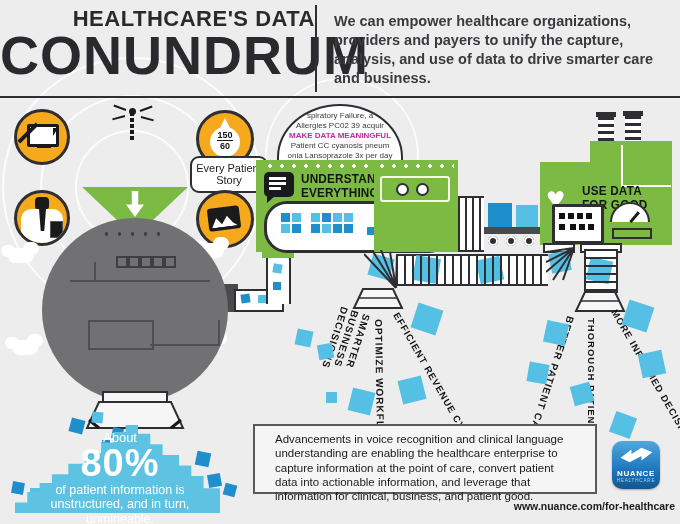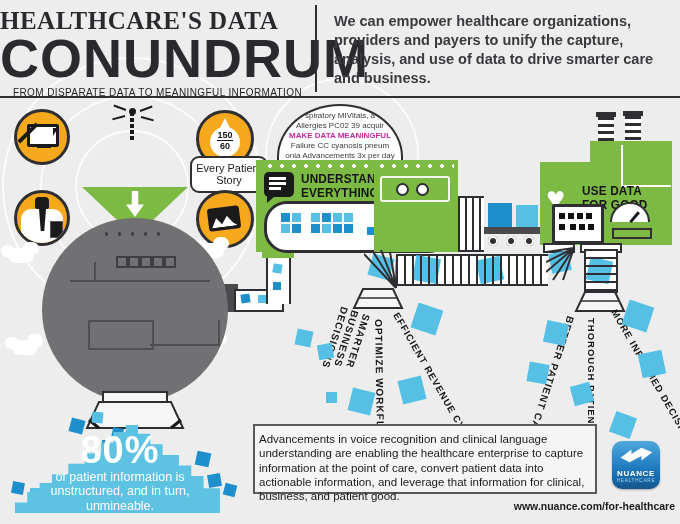--- a/index.html
+++ b/index.html
@@ -2,21 +2,21 @@
 <html><head>
 <meta charset="utf-8">
 <style>
   html,body{margin:0;padding:0;background:#d8d8d8;}
   #stage{position:relative;width:680px;height:524px;background:#EDEDEE;overflow:hidden;
          font-family:"Liberation Sans",sans-serif;color:#2A2A2E;}
   .abs{position:absolute;}
   
   .ring{position:absolute;border:2px solid rgba(255,255,255,.8);border-radius:50%;}
   
-  .hdr-title1{font-size:25px;font-weight:700;letter-spacing:.5px;text-align:left;line-height:1;font-family:Liberation Serif, serif;}
+  .hdr-title1{font-size:22px;font-weight:700;letter-spacing:.5px;text-align:right;line-height:1;}
   .hdr-title2{font-size:54px;font-weight:700;letter-spacing:1px;text-align:center;line-height:.95;}
   .hdr-sub{font-size:10px;font-weight:400;letter-spacing:.4px;text-align:center;margin-top:3px;color:#1F1F23;}
   .hdr-intro{font-size:14.5px;line-height:1.32;color:#3A3A3E;}
   .vline{position:absolute;width:2px;background:#2F2F33;}
   .hline{position:absolute;height:2px;background:#2F2F33;}
   
   .ocirc{position:absolute;border-radius:50%;background:#F6A91C;border:3px solid #2F2F33;overflow:hidden;}
   .pill{position:absolute;background:#fff;border:2px solid #2F2F33;border-radius:9px;font-size:11px;
         line-height:1.12;text-align:center;padding:4px 2px;color:#1D1D20;}
   
@@ -41,21 +41,21 @@
   .spray{position:absolute;font-weight:700;font-size:10px;letter-spacing:1px;color:#141414;transform-origin:0 0;white-space:nowrap;line-height:1.15;}
   
   #mound{position:absolute;left:15px;top:425px;width:205px;height:88px;background:#5EC3E3;
     clip-path:polygon(0% 100%,0% 88%,6% 88%,6% 76%,12% 76%,12% 66%,18% 66%,18% 56%,26% 56%,26% 44%,34% 44%,34% 32%,42% 32%,42% 20%,48% 20%,48% 8%,54% 8%,54% 0%,60% 0%,60% 10%,66% 10%,66% 22%,72% 22%,72% 34%,80% 34%,80% 46%,86% 46%,86% 58%,92% 58%,92% 72%,100% 72%,100% 100%);}
   .mound-txt{position:absolute;left:32px;top:431px;width:176px;text-align:center;color:#fff;}
   .mound-about{font-size:13px;font-weight:400;line-height:1;}
   .mound-pct{font-size:38px;font-weight:700;line-height:1;letter-spacing:1px;}
   .mound-desc{font-size:12.5px;line-height:1.14;margin:1px auto 0;width:162px;}
   
   #footbox{position:absolute;left:253px;top:424px;width:344px;height:70px;background:#F5F5F5;
-           border:2px solid #58595B;font-size:11.5px;line-height:1.24;color:#1A1A1A;padding:6px 4px;box-sizing:border-box;}
+           border:2px solid #58595B;font-size:11.5px;line-height:1.24;color:#1A1A1A;padding:6px 20px;box-sizing:border-box;}
   #brand{position:absolute;left:612px;top:441px;width:48px;height:48px;border-radius:10px;
          background:linear-gradient(180deg,#4FA8DC 0%,#1B75BC 62%,#14568C 100%);text-align:center;box-shadow:0 1px 2px rgba(0,0,0,.3);}
   .brand-name{color:#fff;font-size:8px;font-weight:700;letter-spacing:.6px;line-height:1;margin-top:1px;}
   .brand-div{color:#9ED6EF;font-size:4.6px;letter-spacing:.8px;line-height:1.4;}
   #url{position:absolute;left:460px;top:500px;width:215px;text-align:right;font-size:10.5px;font-weight:700;color:#1A1A1A;}
   
   .flange{position:absolute;height:6px;background:#fff;border:2px solid #2F2F33;}
   .roller{position:absolute;width:10px;height:10px;border-radius:50%;background:#2F2F33;box-shadow:inset 0 0 0 2px #fff;}
   .steam{position:absolute;width:26px;height:15px;background:#fff;border-radius:10px;}
   .steam:before{content:"";position:absolute;left:-7px;top:-3px;width:14px;height:12px;background:#fff;border-radius:8px;}
@@ -69,21 +69,20 @@
 <div id="stage">
 
   <div class="ring" style="left:75px;top:130px;width:110px;height:110px;"></div>
   <div class="ring" style="left:40px;top:95px;width:180px;height:180px;"></div>
   <div class="ring" style="left:2px;top:57px;width:256px;height:256px;"></div>
   <div class="ring" style="left:265px;top:78px;width:150px;height:150px;"></div>
 
   <div class="abs" style="left:0;top:8px;width:315px;">
     <div class="hdr-title1">HEALTHCARE'S DATA</div>
     <div class="hdr-title2">CONUNDRUM</div>
-    <div class="hdr-sub">FROM DISPARATE DATA TO MEANINGFUL INFORMATION</div>
   </div>
   <div class="vline" style="left:315px;top:5px;height:87px;"></div>
   <div class="abs hdr-intro" style="left:334px;top:12px;width:330px;font-weight:bold;">We can empower healthcare organizations, providers and payers to unify the capture, analysis, and use of data to drive smarter care and business.</div>
   <div class="hline" style="left:0;top:96px;width:680px;"></div>
 
   <div class="ocirc" style="left:14px;top:109px;width:50px;height:50px;">
     <div class="abs" style="left:10px;top:12px;width:26px;height:17px;background:#fff;border:3px solid #1A1A1A;border-radius:2px;"></div>
     <div class="abs" style="left:20px;top:33px;width:14px;height:3px;background:#1A1A1A;"></div>
     <div class="abs" style="left:9px;top:8px;width:4px;height:26px;background:#1A1A1A;transform:rotate(45deg);"></div>
     <div class="abs" style="left:36px;top:16px;width:0;height:0;border-left:5px solid #1A1A1A;border-bottom:8px solid transparent;"></div>
@@ -158,25 +157,25 @@
     <div class="px" style="left:5px;top:3px;width:9px;height:9px;background:#1E8FCB;transform:rotate(-8deg);"></div>
     <div class="px" style="left:22px;top:4px;width:8px;height:8px;background:#55C0E4;"></div>
   </div>
   <div class="abs" style="left:266px;top:256px;width:21px;height:46px;background:#fff;border:2px solid #2F2F33;border-bottom:none;">
     <div class="px" style="left:5px;top:6px;width:9px;height:9px;background:#55C0E4;transform:rotate(10deg);"></div>
     <div class="px" style="left:5px;top:24px;width:8px;height:8px;background:#1E8FCB;"></div>
   </div>
   <div class="abs green" style="left:262px;top:248px;width:32px;height:10px;"></div>
 
   <div id="dome">
-    <div>spiratory MIVitals, a</div>
+    <div>spiratory Failure, a</div>
     <div>Allergies PC02 39 acquir</div>
     <div class="dome-hl">MAKE DATA MEANINGFUL</div>
-    <div>Failure CC cyanosis pneum</div>
-    <div>onia Advancements 3x per day</div>
+    <div>Patient CC cyanosis pneum</div>
+    <div>onia Lansoprazole 3x per day</div>
   </div>
 
   <div class="abs green" style="left:256px;top:160px;width:152px;height:92px;">
     <div class="whitedots" style="left:8px;top:3px;width:138px;height:6px;"></div>
 
     <div class="abs" style="left:8px;top:12px;width:30px;height:25px;background:#1A1A1A;border-radius:5px;">
       <div style="position:absolute;left:5px;top:5px;width:17px;height:2.5px;background:#fff;"></div>
       <div style="position:absolute;left:5px;top:10px;width:17px;height:2.5px;background:#fff;"></div>
       <div style="position:absolute;left:5px;top:15px;width:12px;height:2.5px;background:#fff;"></div>
       <div style="position:absolute;left:3px;bottom:-6px;width:0;height:0;border-top:7px solid #1A1A1A;border-right:8px solid transparent;"></div>
@@ -304,20 +303,21 @@
   <div class="diamond" style="left:70px;top:419px;width:14px;height:14px;background:#1E8FCB;transform:rotate(15deg);"></div>
   <div class="diamond" style="left:92px;top:412px;width:11px;height:11px;background:#55C0E4;transform:rotate(5deg);"></div>
   <div class="diamond" style="left:196px;top:452px;width:14px;height:14px;background:#1E8FCB;transform:rotate(12deg);"></div>
   <div class="diamond" style="left:208px;top:474px;width:13px;height:13px;background:#1E8FCB;transform:rotate(-10deg);"></div>
   <div class="diamond" style="left:12px;top:482px;width:12px;height:12px;background:#1E8FCB;transform:rotate(10deg);"></div>
   <div class="diamond" style="left:30px;top:488px;width:13px;height:13px;background:#55C0E4;"></div>
   <div class="diamond" style="left:224px;top:484px;width:12px;height:12px;background:#1E8FCB;transform:rotate(15deg);"></div>
 
   <div id="mound"></div>
   <div class="mound-txt">
+    <div class="mound-about">About</div>
     <div class="mound-pct">80%</div>
     <div class="mound-desc">of patient information is unstructured, and in turn, unmineable.</div>
   </div>
 
   <div id="footbox">Advancements in voice recognition and clinical language understanding are enabling the healthcare enterprise to capture information at the point of care, convert patient data into actionable information, and leverage that information for clinical, business, and patient good.</div>
 
   <div id="url">www.nuance.com/for-healthcare</div>
   <div id="brand">
     <svg width="40" height="20" viewBox="0 0 44 22" style="margin-top:4px;">
       <path d="M5 14 L17 5 L17 10 L28 3 L40 8 L28 17 L28 12 L15 19 Z" fill="#fff"></path>

